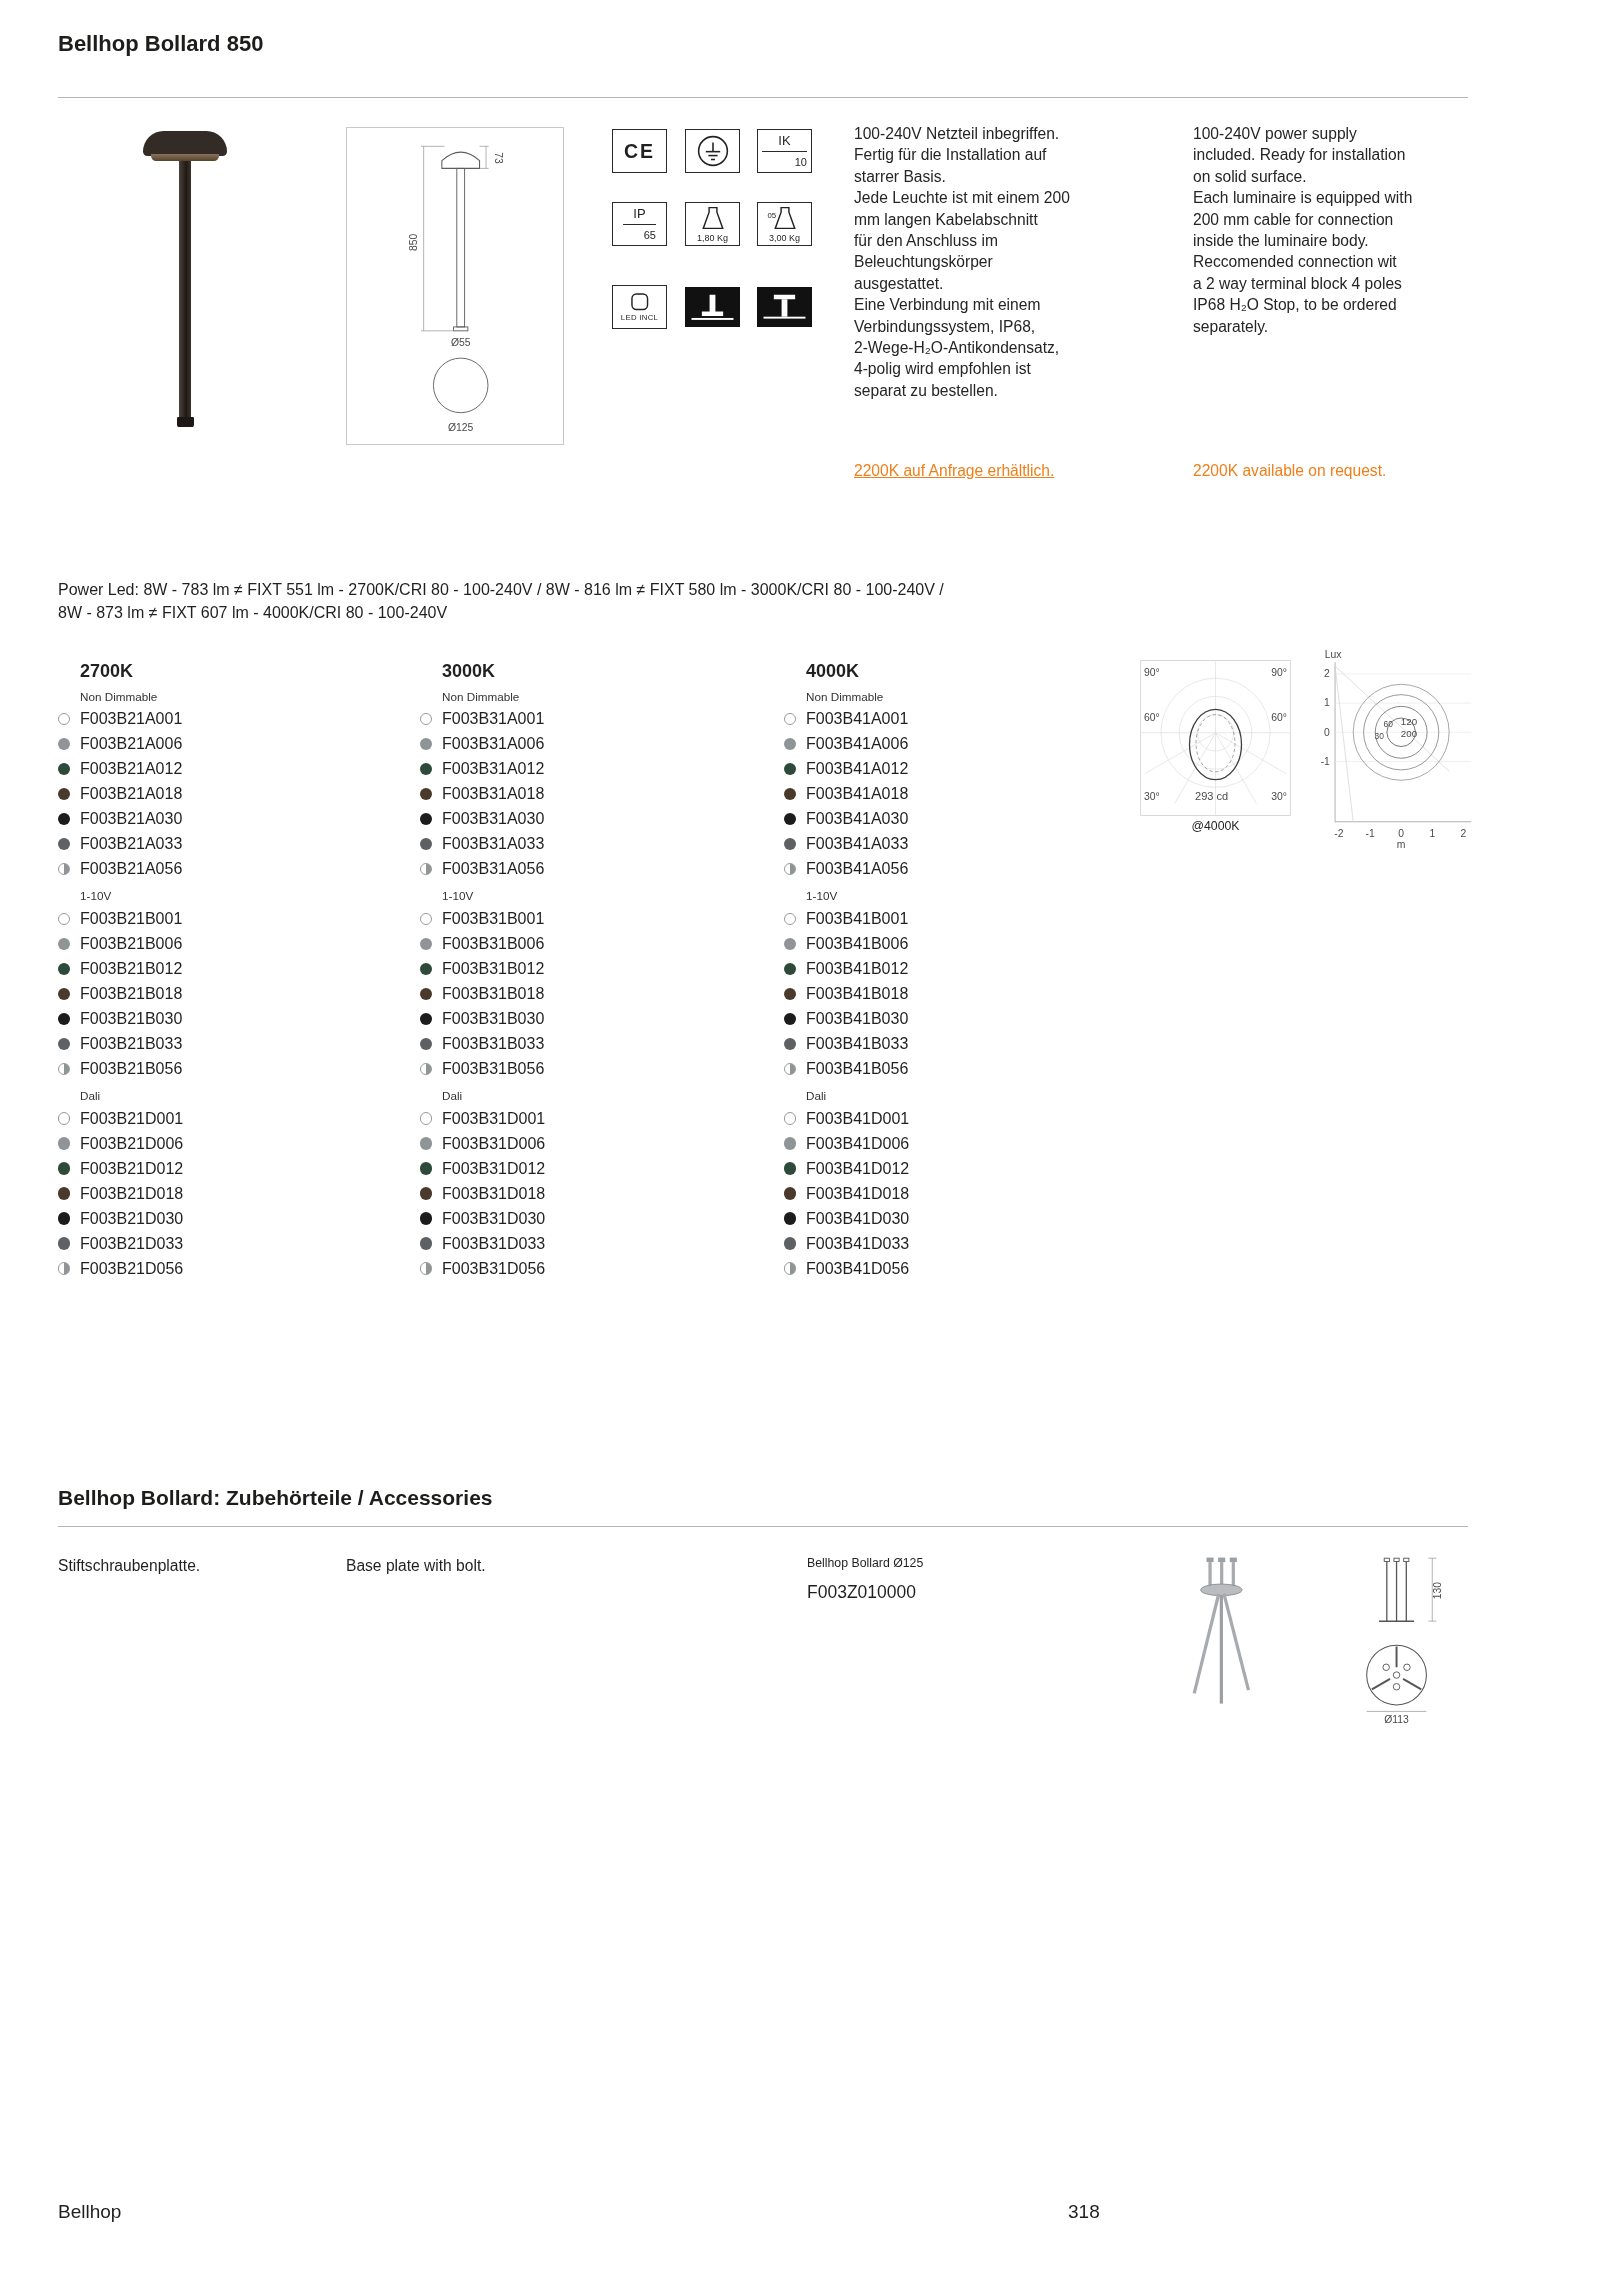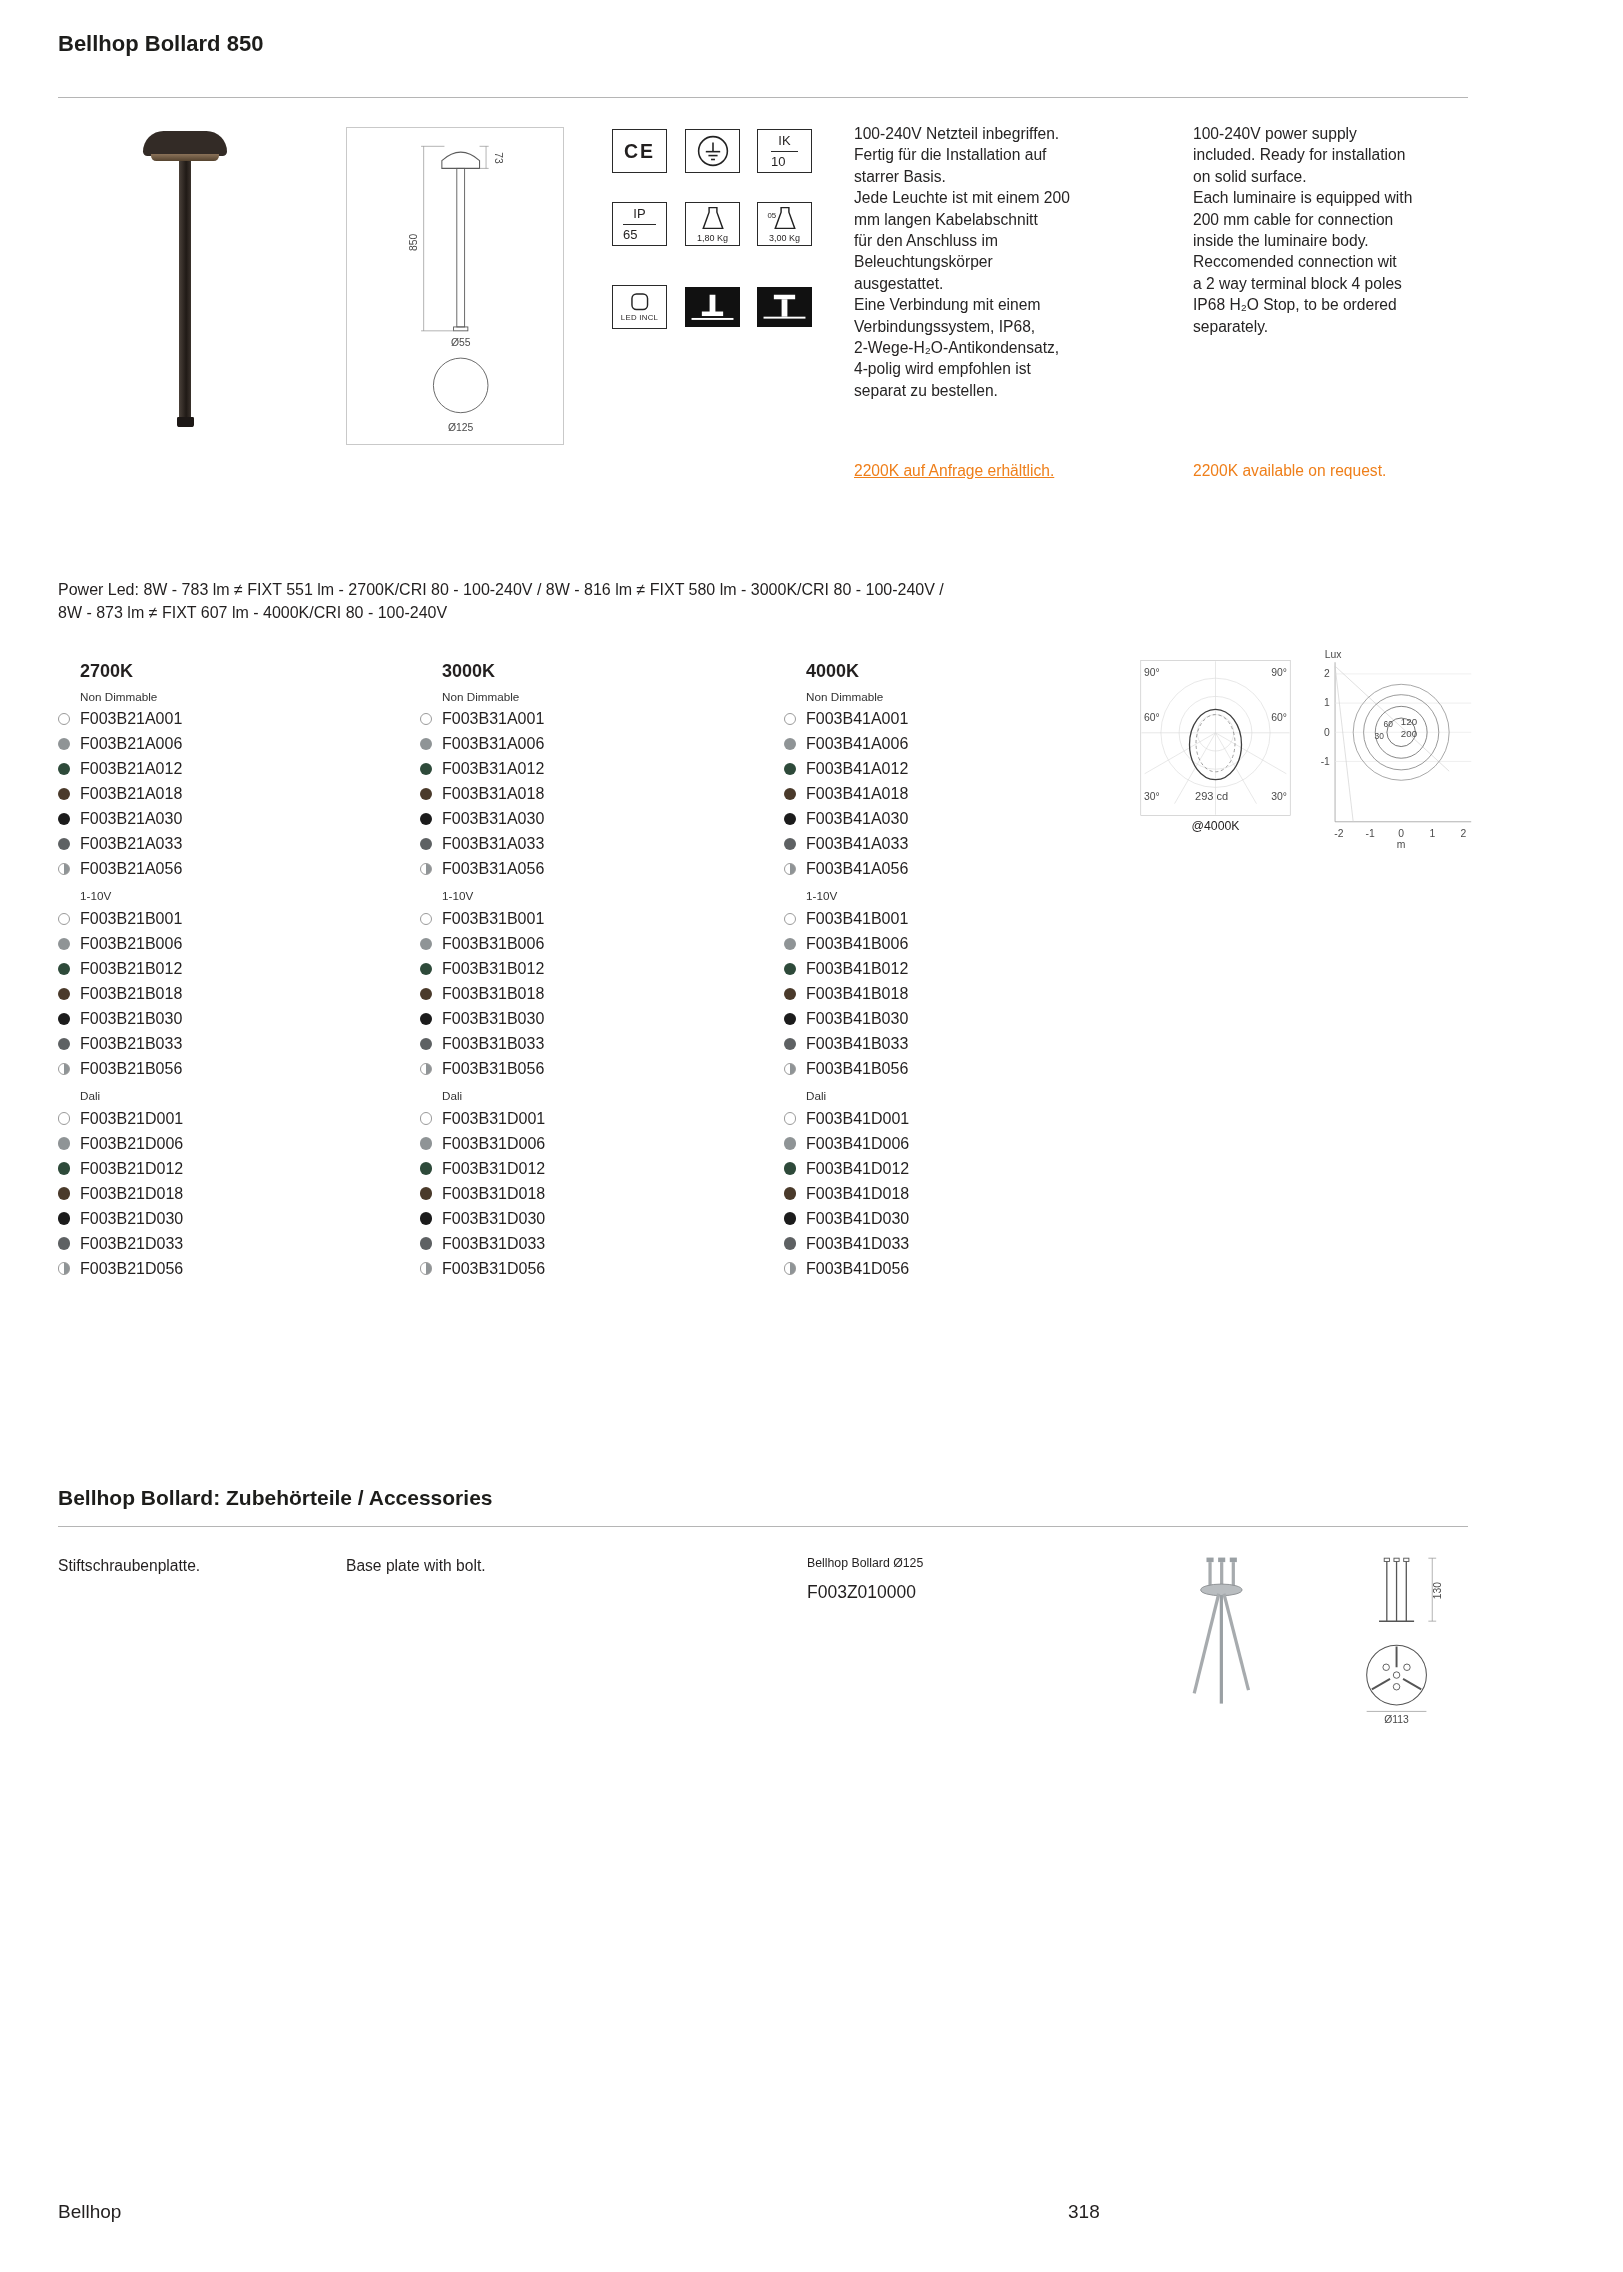--- a/index.html
+++ b/index.html
@@ -20,21 +20,21 @@
 
   .drawbox{position:absolute;left:346px;top:127px;width:218px;height:318px;border:1.3px solid #c9c9c9;box-sizing:border-box;}
 
   
   .icons{position:absolute;left:612px;top:129px;width:205px;height:214px;}
   .icon-box{position:absolute;width:55px;height:44px;border:1.3px solid #2a2a2a;box-sizing:border-box;
             display:flex;flex-direction:column;align-items:center;justify-content:center;background:#fff;}
   .icon-black{position:absolute;width:55px;height:40px;background:#111;border:none;}
   .ce-text{font-size:19.5px;font-weight:600;letter-spacing:1.9px;}
   .split-top{width:100%;text-align:center;font-size:13px;line-height:20px;border-bottom:1.3px solid #2a2a2a;}
-  .split-bottom{width:100%;text-align:left;font-size:13px;line-height:20px;}
+  .split-bottom{width:100%;text-align:right;font-size:11px;line-height:20px;}
   .icon-caption{font-size:9px;margin-top:1.3px;}
   .led-caption{font-size:7.8px;margin-top:1.9px;letter-spacing:0.3px;}
   .weight-wrap{position:relative;width:34px;height:26px;display:flex;align-items:center;justify-content:center;}
   .weight-tag{position:absolute;top:5.8px;left:0;width:100%;text-align:left;font-size:7.8px;}
 
   .text-col{position:absolute;top:123px;font-size:15.6px;line-height:21.4px;white-space:pre-line;color:#262424;}
   .text-de{left:854px;width:328px;}
   .text-en{left:1193px;width:286px;}
   .note{position:absolute;top:462px;font-size:15.6px;color:var(--accent);}
   .note-de{left:854px;text-decoration:underline;} .note-en{left:1193px;}
@@ -107,21 +107,21 @@
     </div>
     <div class="icon-box" style="left:73px;top:0">
       <svg width="34" height="34" viewBox="0 0 52 52">
         <circle cx="26" cy="26" r="22" fill="none" stroke="#222" stroke-width="2.4"></circle>
         <line x1="26" y1="13" x2="26" y2="27" stroke="#222" stroke-width="2.4"></line>
         <line x1="15" y1="27" x2="37" y2="27" stroke="#222" stroke-width="2.4"></line>
         <line x1="19" y1="33" x2="33" y2="33" stroke="#222" stroke-width="2.4"></line>
         <line x1="23" y1="39" x2="29" y2="39" stroke="#222" stroke-width="2.4"></line>
       </svg>
     </div>
-    <div class="icon-box" style="left:145px;top:0;padding:13px">
+    <div class="icon-box" style="left:145px;top:0;padding:4px">
       <div class="split-top">IK</div>
       <div class="split-bottom">10</div>
     </div>
 
     <div class="icon-box" style="left:0;top:73px;padding:10px">
       <div class="split-top">IP</div>
       <div class="split-bottom">65</div>
     </div>
     <div class="icon-box" style="left:73px;top:73px">
       <div class="weight-wrap">

